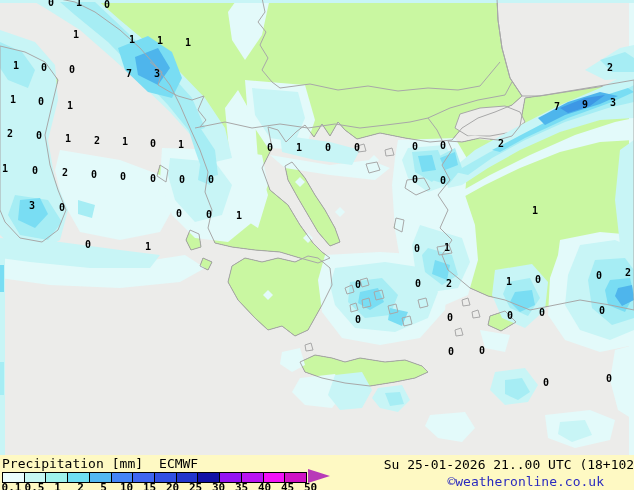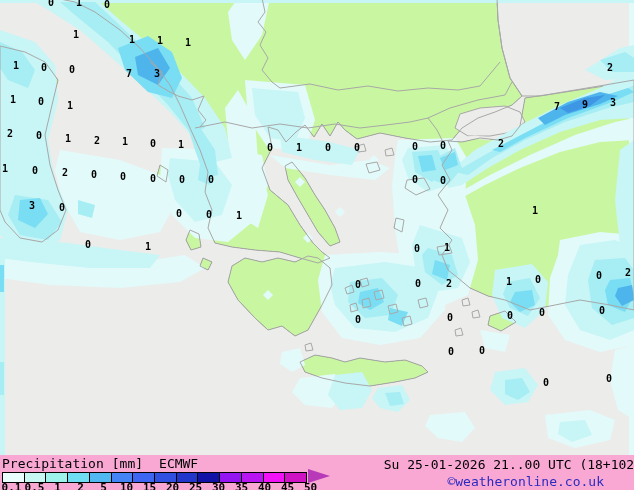--- a/index.html
+++ b/index.html
@@ -3,21 +3,21 @@
 <meta charset="utf-8">
 <style>
   html,body{margin:0;padding:0;background:#fff;}
   .screen{position:relative;width:634px;height:490px;background:#fff;overflow:hidden;
           font-family:"DejaVu Sans Mono","Liberation Mono",monospace;}
   .mapwrap{position:absolute;left:0;top:0;width:634px;height:455px;}
   .mapwrap svg{display:block;}
   .numbers{position:absolute;left:0;top:0;width:634px;height:455px;pointer-events:none;}
   .mapnum{position:absolute;transform:translate(-50%,-50%);font:bold 10px "DejaVu Sans Mono",monospace;color:#000;line-height:1;}
   .edge-tail{position:absolute;left:0;top:455px;width:4px;height:9px;background:var(--p1);}
-  .footer{position:absolute;left:0;top:455px;width:634px;height:35px;background:#f9a8d4;}
+  .footer{position:absolute;left:0;top:455px;width:634px;height:35px;background:#fef9c3;}
   .ltitle{position:absolute;left:2px;top:1px;font-size:13px;color:#000;white-space:nowrap;}
   .ltitle .gap{display:inline-block;width:8px;}
   .colorbar{position:absolute;left:2px;top:17px;width:303px;height:9px;border:1px solid #000;display:flex;}
   .colorbar .seg{flex:1;border-left:1px solid #000;}
   .colorbar .seg:first-child{border-left:none;}
   .cbarrow{position:absolute;left:308px;top:14px;width:0;height:0;
            border-top:7px solid transparent;border-bottom:7px solid transparent;
            border-left:22px solid var(--arrow);}
   .ticks{position:absolute;left:0px;top:26px;width:322px;display:flex;}
   .ticks span{flex:1;text-align:center;font:bold 11px "DejaVu Sans Mono",monospace;color:#000;}

